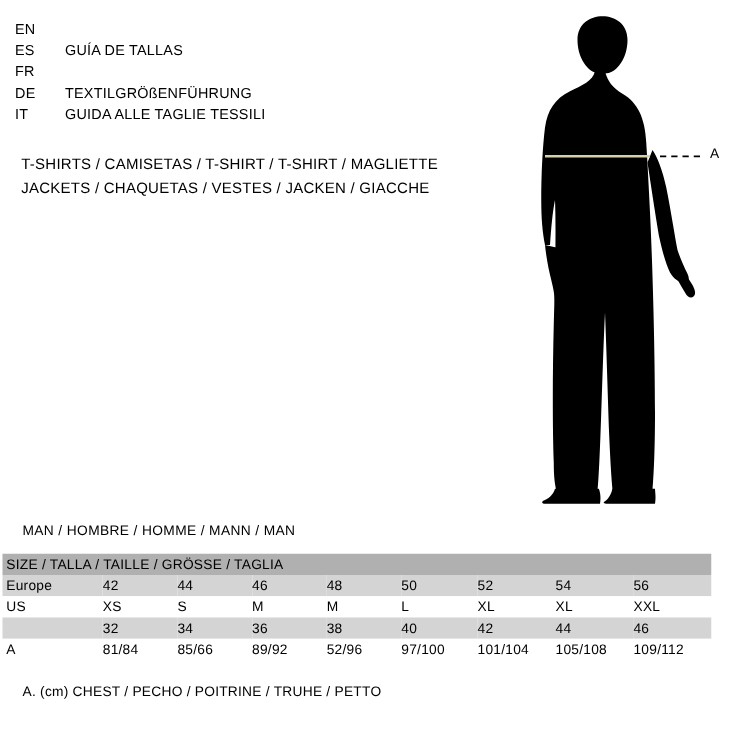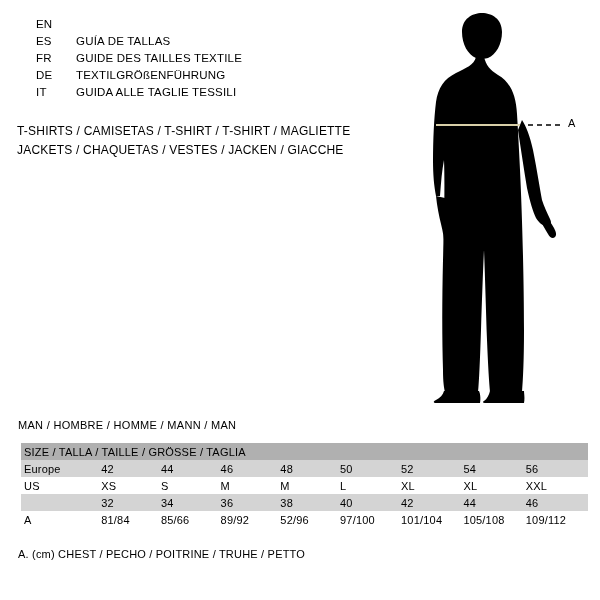--- a/index.html
+++ b/index.html
@@ -18,21 +18,21 @@
   .page {
     position: relative;
     width: 600px;
     height: 600px;
     box-sizing: border-box;
   }
 
   
   .lang-block {
     position: absolute;
-    left: 36px;
+    left: 12px;
     top: 16px;
     width: 360px;
   }
   .lang-row {
     display: flex;
     align-items: baseline;
     font-size: 11.5px;
     line-height: 17px;
     letter-spacing: 0.2px;
   }
@@ -80,21 +80,21 @@
   .man-title {
     position: absolute;
     left: 18px;
     top: 419px;
     font-size: 11px;
     letter-spacing: 0.3px;
   }
 
   table.size-table {
     position: absolute;
-    left: 21px;
+    left: 2px;
     top: 443px;
     width: 567px;
     border-collapse: collapse;
     font-size: 11px;
   }
   table.size-table td {
     padding: 0;
     height: 17px;
     vertical-align: middle;
     letter-spacing: 0.2px;
@@ -138,21 +138,20 @@
   <div class="lang-block">
     <div class="lang-row">
       <span class="lang-code">EN</span>
     </div>
     <div class="lang-row">
       <span class="lang-code">ES</span>
       <span class="lang-text">GUÍA DE TALLAS</span>
     </div>
     <div class="lang-row">
       <span class="lang-code">FR</span>
-      <span class="lang-text">GUIDE DES TAILLES TEXTILE</span>
     </div>
     <div class="lang-row">
       <span class="lang-code">DE</span>
       <span class="lang-text">TEXTILGRÖßENFÜHRUNG</span>
     </div>
     <div class="lang-row">
       <span class="lang-code">IT</span>
       <span class="lang-text">GUIDA ALLE TAGLIE TESSILI</span>
     </div>
   </div>

